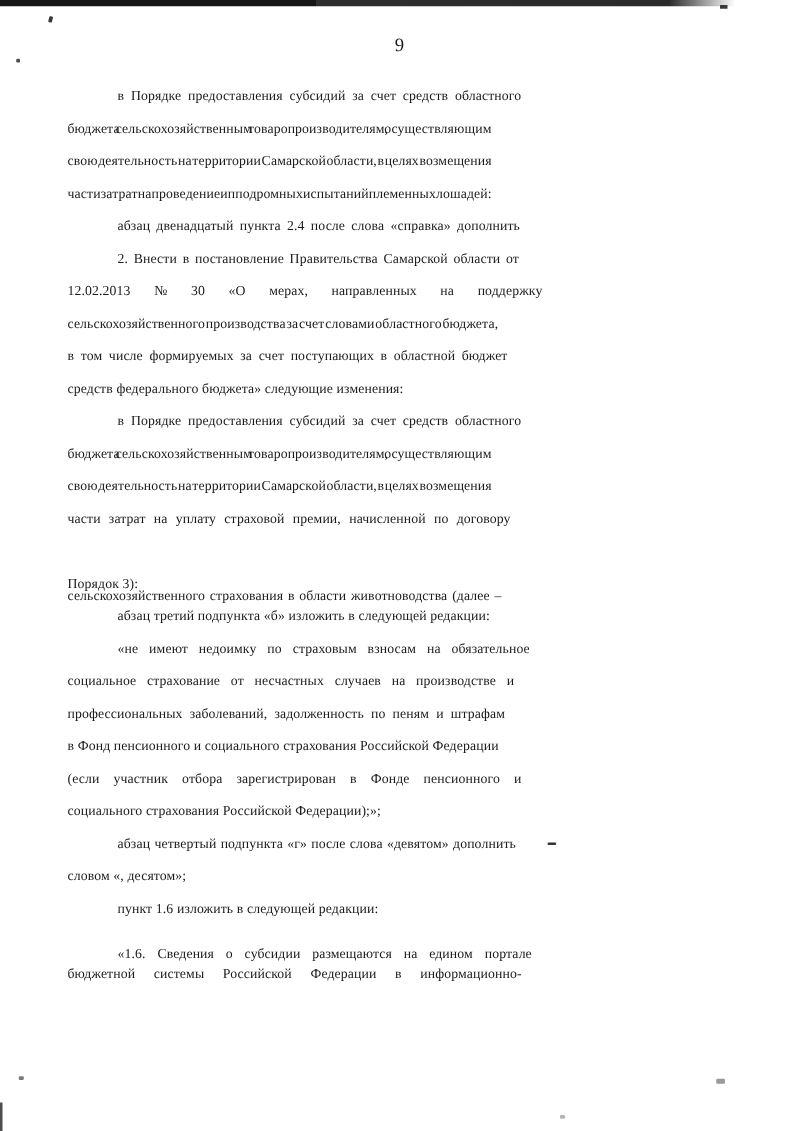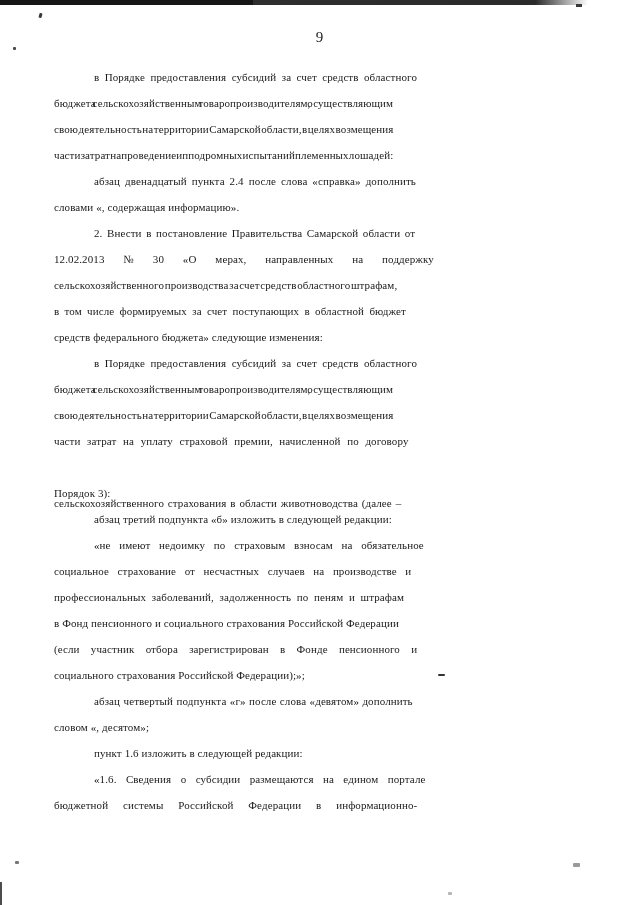--- a/index.html
+++ b/index.html
@@ -71,26 +71,25 @@
 
   <div class="content" id="content">
       <div class="para">
         <div class="ln"><span class="t ind" style="word-spacing: 2.57143px;">в Порядке предоставления субсидий за счет средств областного</span></div>
         <div class="ln"><span class="t" style="word-spacing: -6px;">бюджета сельскохозяйственным товаропроизводителям, осуществляющим</span></div>
         <div class="ln"><span class="t" style="word-spacing: -2.375px;">свою деятельность на территории Самарской области, в целях возмещения</span></div>
         <div class="ln"><span class="t" style="word-spacing: -2.71429px;">части затрат на проведение ипподромных испытаний племенных лошадей:</span></div>
       </div>
       <div class="para">
         <div class="ln"><span class="t ind" style="word-spacing: 2.14286px;">абзац двенадцатый пункта 2.4 после слова «справка» дополнить</span></div>
-        <div class="ln"><span class="t">словами «, содержащая информацию».</span></div>
       </div>
       <div class="para">
         <div class="ln"><span class="t ind" style="word-spacing: 1.71429px;">2. Внести в постановление Правительства Самарской области от</span></div>
         <div class="ln"><span class="t" style="word-spacing: 16px;">12.02.2013 № 30 «О мерах, направленных на поддержку</span></div>
-        <div class="ln"><span class="t" style="word-spacing: -2.16667px;">сельскохозяйственного производства за счет средств областного штрафам,</span></div>
+        <div class="ln"><span class="t" style="word-spacing: -2.16667px;">сельскохозяйственного производства за счет словами областного бюджета,</span></div>
         <div class="ln"><span class="t" style="word-spacing: 2.44444px;">в том числе формируемых за счет поступающих в областной бюджет</span></div>
         <div class="ln"><span class="t">средств федерального бюджета» следующие изменения:</span></div>
       </div>
       <div class="para">
         <div class="ln"><span class="t ind" style="word-spacing: 2.57143px;">в Порядке предоставления субсидий за счет средств областного</span></div>
         <div class="ln"><span class="t" style="word-spacing: -6px;">бюджета сельскохозяйственным товаропроизводителям, осуществляющим</span></div>
         <div class="ln"><span class="t" style="word-spacing: -2.375px;">свою деятельность на территории Самарской области, в целях возмещения</span></div>
         <div class="ln"><span class="t" style="word-spacing: 3.75px;">части затрат на уплату страховой премии, начисленной по договору</span></div>
         <div class="ln"><span class="t" style="word-spacing: 1px; margin-top: 36px;">сельскохозяйственного страхования в области животноводства (далее –</span></div>
         <div class="ln"><span class="t">Порядок 3):</span></div>
@@ -107,21 +106,21 @@
         <div class="ln"><span class="t">социального страхования Российской Федерации);»;</span></div>
       </div>
       <div class="para">
         <div class="ln"><span class="t ind" style="word-spacing: 0.571429px;">абзац четвертый подпункта «г» после слова «девятом» дополнить</span></div>
         <div class="ln"><span class="t">словом «, десятом»;</span></div>
       </div>
       <div class="para">
         <div class="ln"><span class="t ind">пункт 1.6 изложить в следующей редакции:</span></div>
       </div>
       <div class="para">
-        <div class="ln"><span class="t ind" style="word-spacing: 6.57143px;">«1.6. Сведения о субсидии размещаются на едином портале</span></div>
+        <div class="ln"><span class="t ind" style="word-spacing: 6.57143px; margin-top: 10px;">«1.6. Сведения о субсидии размещаются на едином портале</span></div>
         <div class="ln"><span class="t" style="word-spacing: 12px;">бюджетной системы Российской Федерации в информационно-</span></div>
       </div>
     </div>
 
   <span class="speck s1"></span>
   <span class="speck s2"></span>
   <span class="speck s3"></span>
   <span class="speck s4"></span>
   <span class="speck s5"></span>
   <span class="speck dash-artifact"></span>

